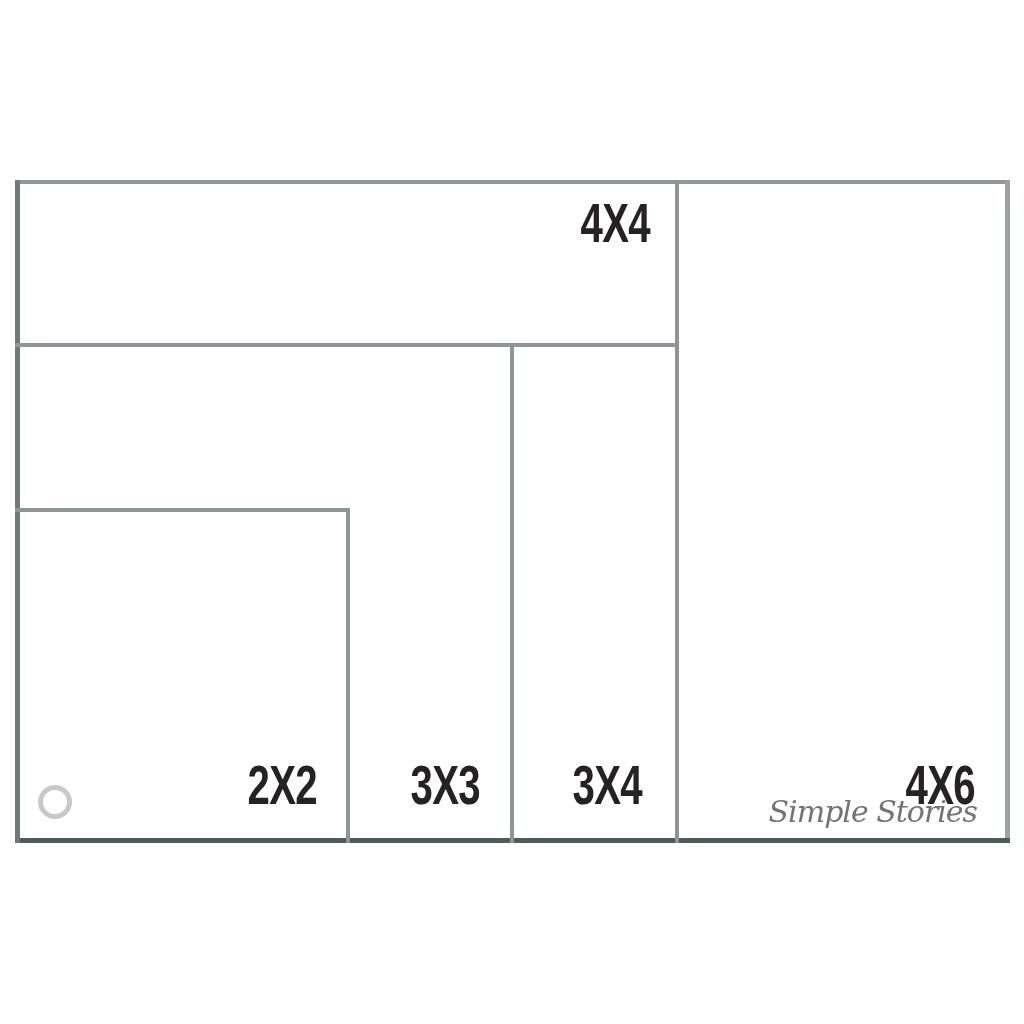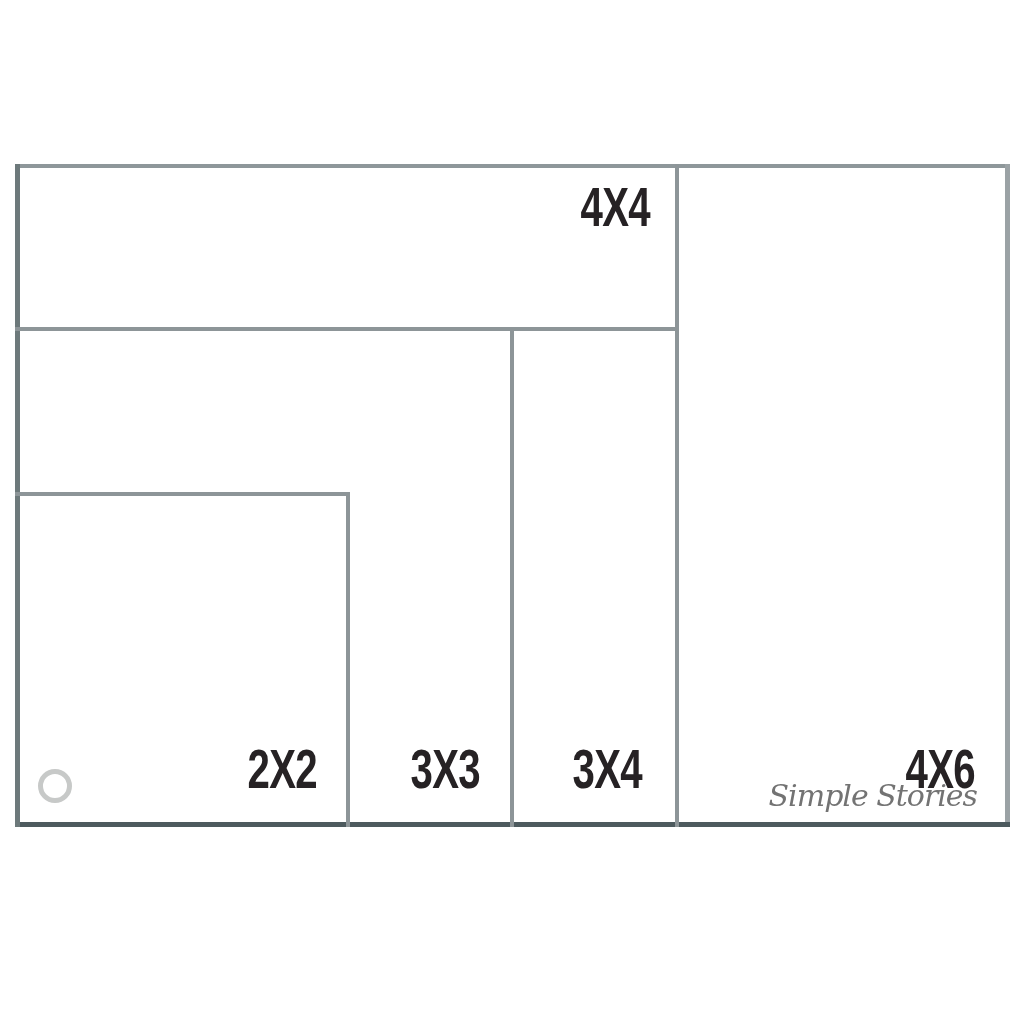--- a/index.html
+++ b/index.html
@@ -12,21 +12,21 @@
     width: 1024px;
     height: 1024px;
     background: #ffffff;
     overflow: hidden;
     font-family: "Liberation Sans", sans-serif;
   }
   
   .board {
     position: absolute;
     left: 15px;
-    top: 164px;
+    top: 180px;
     width: 995px;
     height: 663px;
     background: #ffffff;
   }
   .edge { position: absolute; }
   .edge-top    { left: 0; top: 0;     width: 995px; height: 4px;  background: #8e979a; }
   .edge-right  { left: 990px; top: 0; width: 5px;   height: 663px; background: #9ba2a5; }
   .edge-bottom { left: 0; top: 658px; width: 995px; height: 5px;  background: #4d5a5e; }
   .edge-left   { left: 0; top: 0;     width: 5px;   height: 663px; background: #6d797b; }
 

